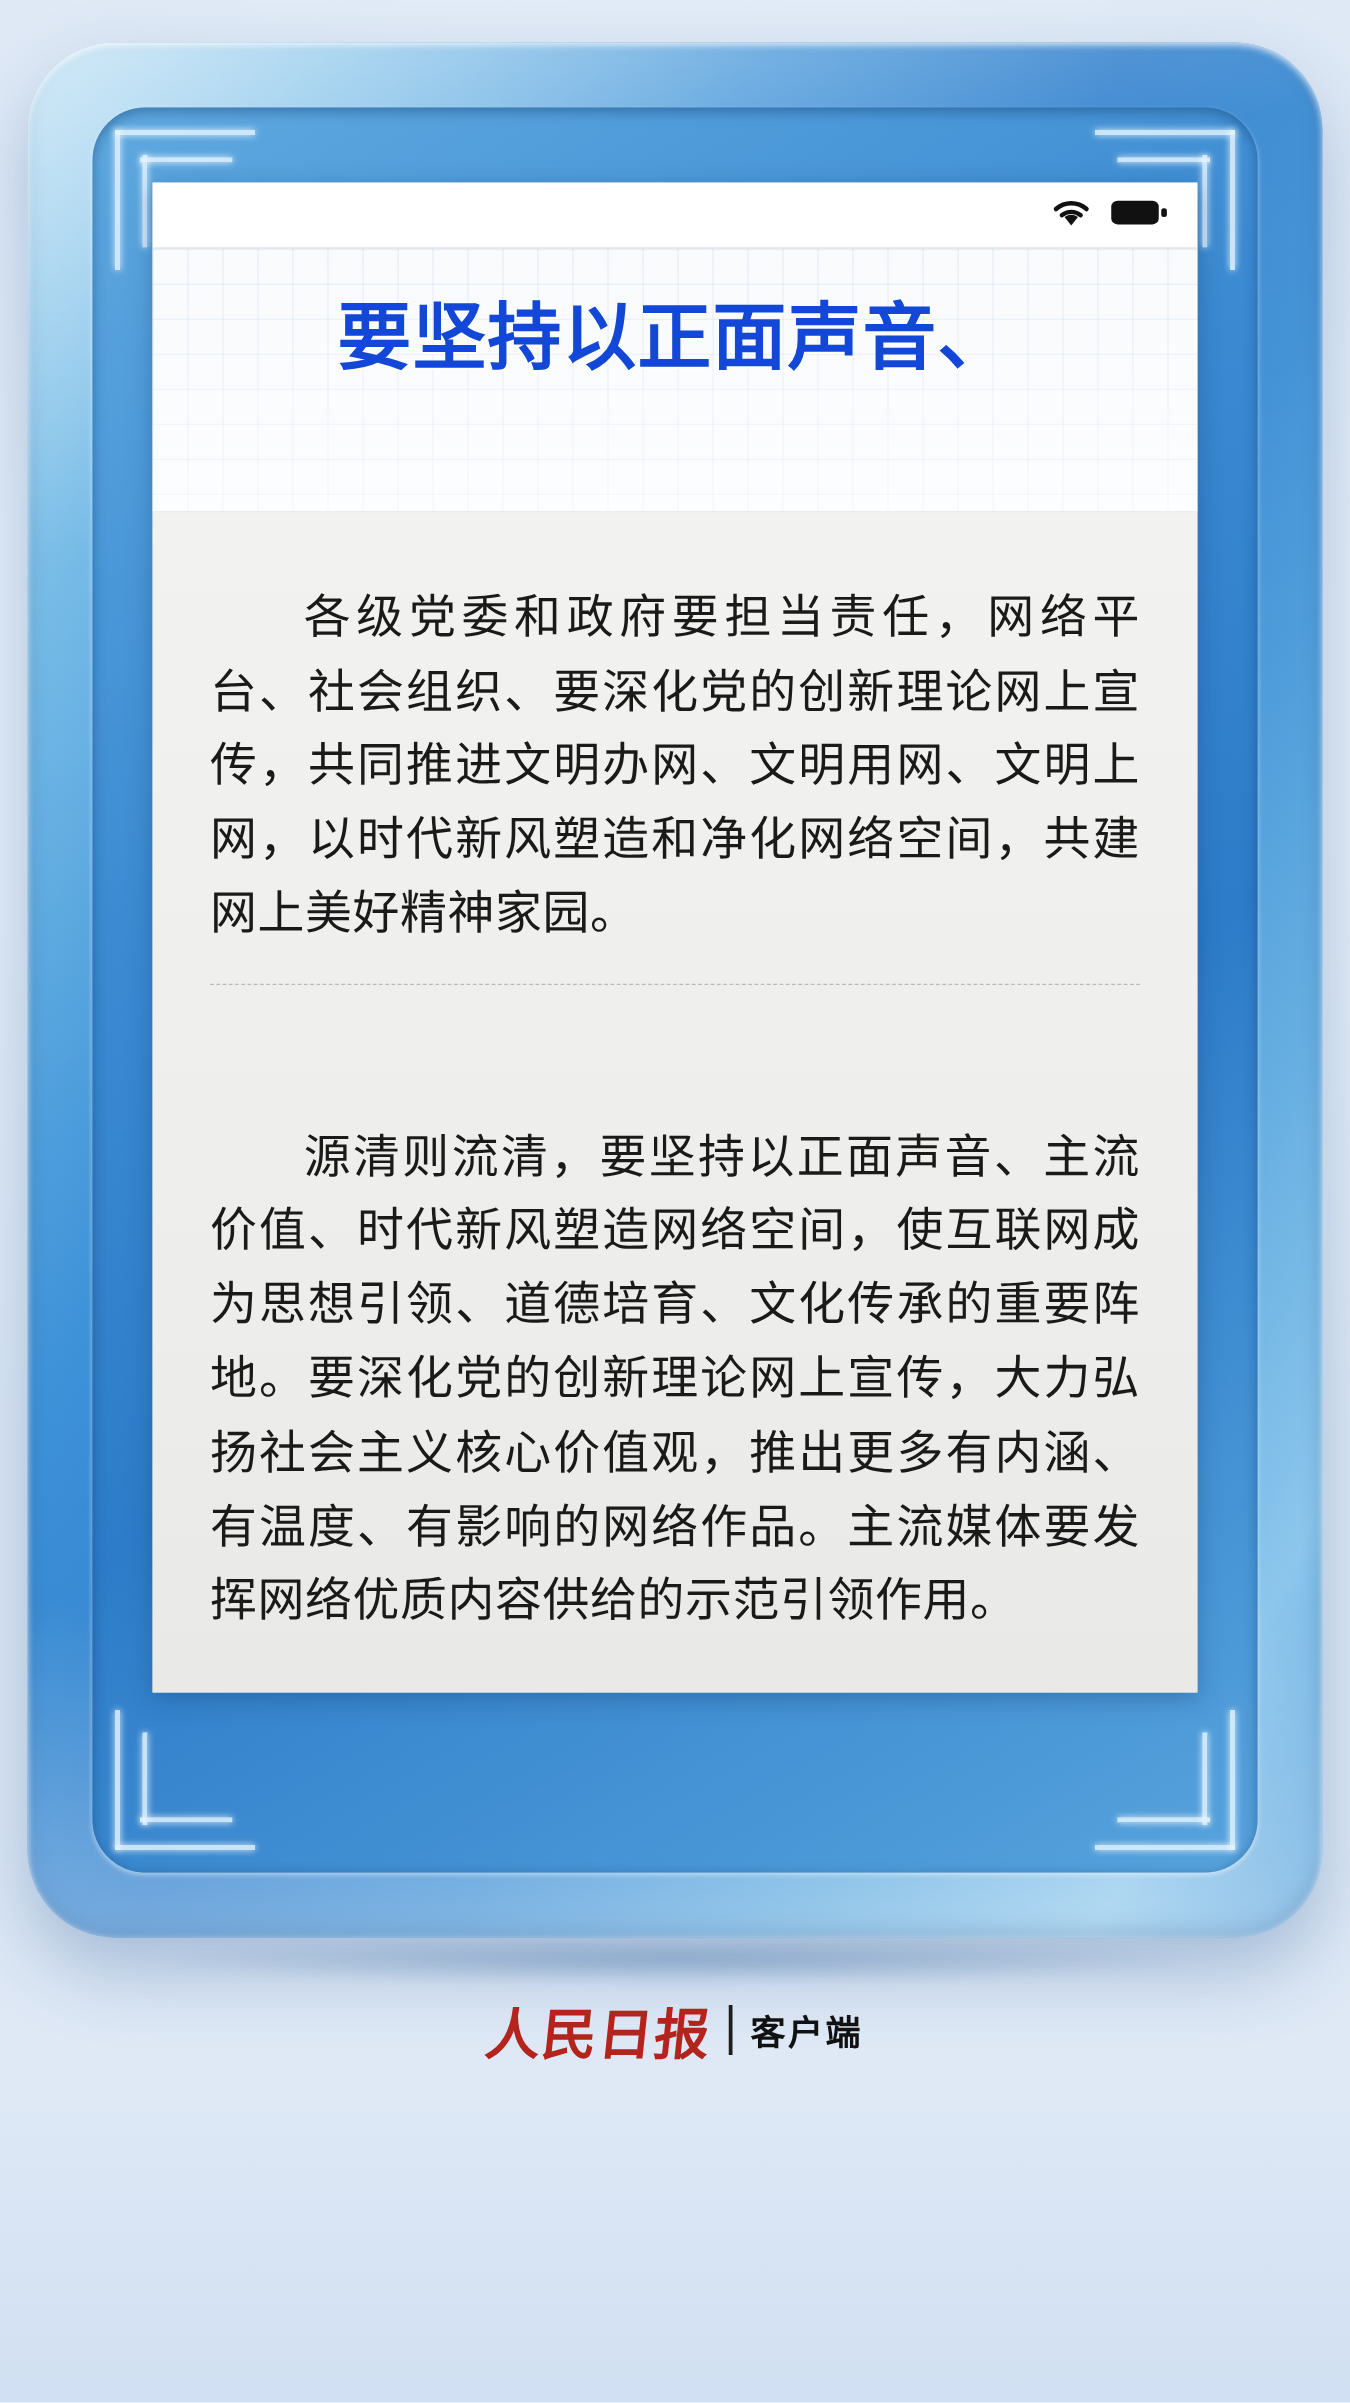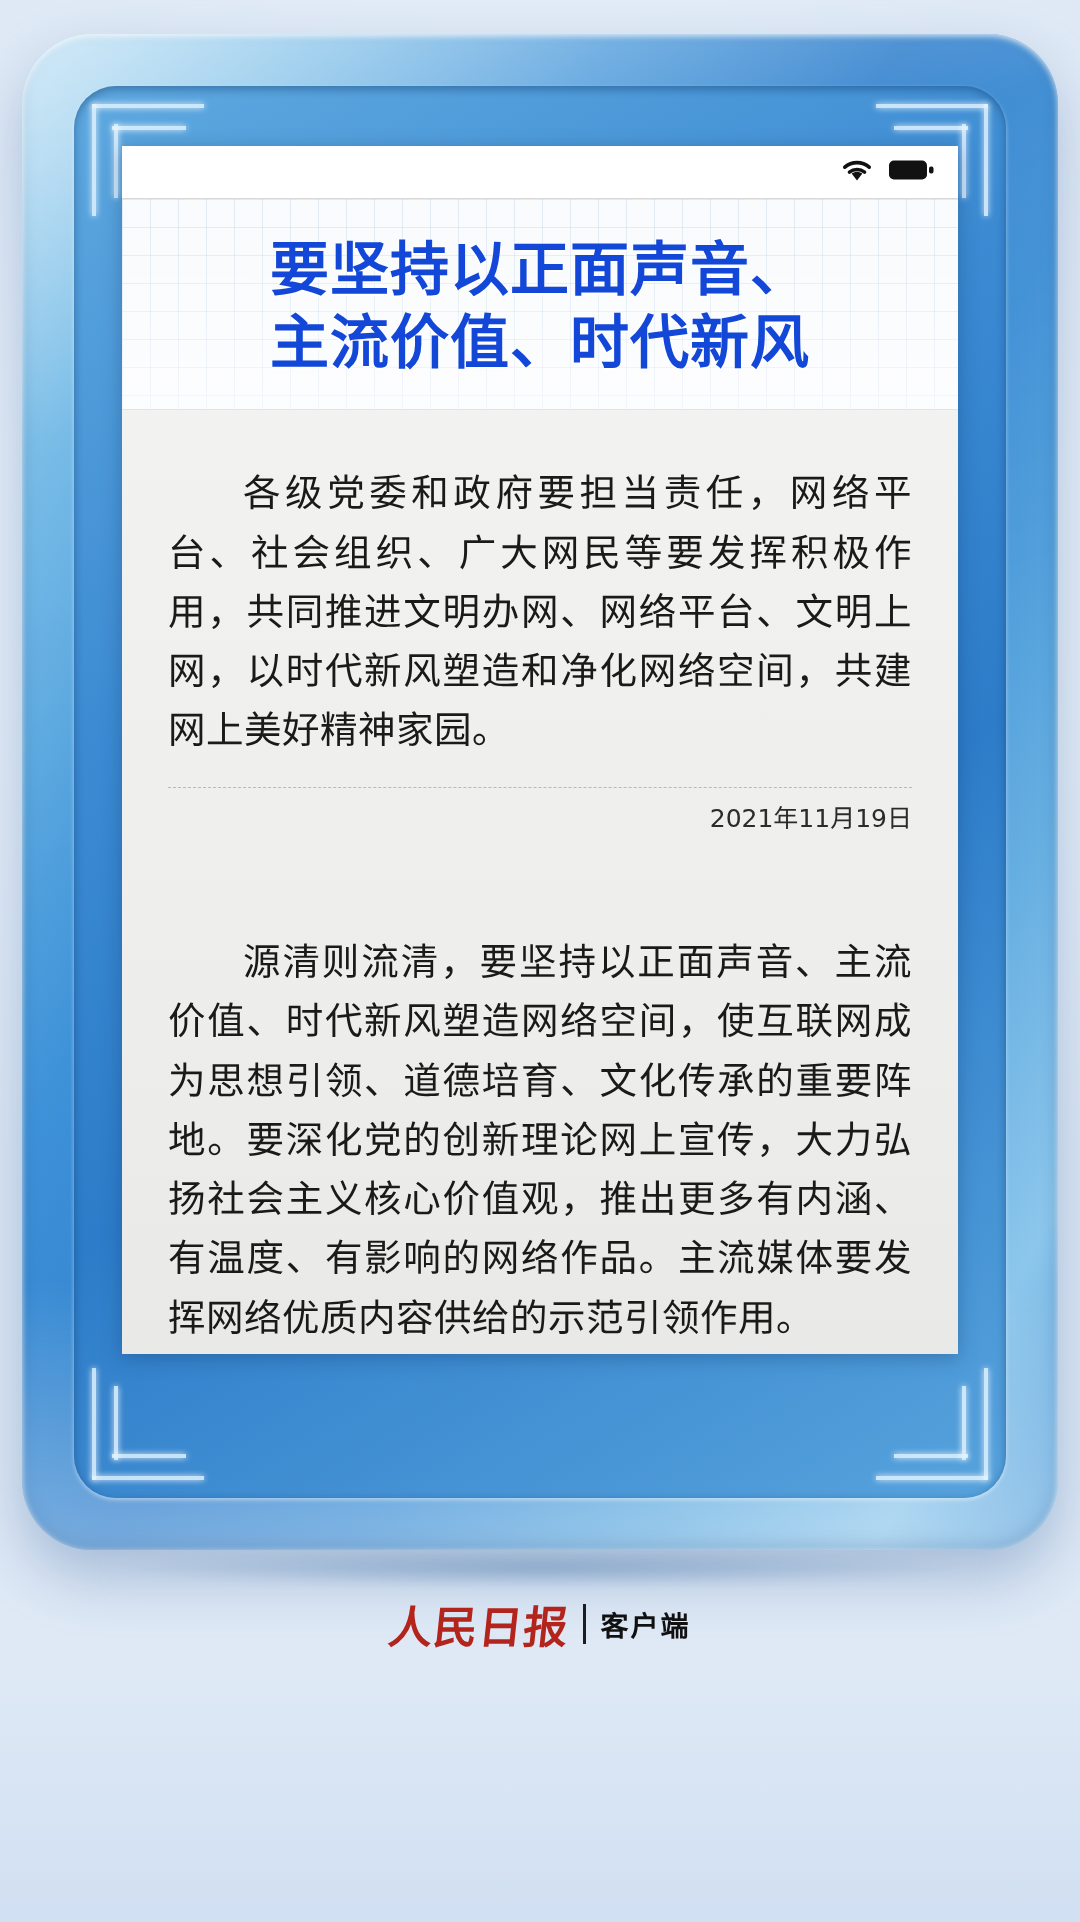--- a/index.html
+++ b/index.html
@@ -317,31 +317,30 @@
               <rect x="1" y="2.5" width="38" height="19" rx="5" ry="5" fill="#111"></rect>
               <rect x="41" y="8.5" width="4.5" height="7" rx="2" ry="2" fill="#111"></rect>
             </svg>
           </span>
         </div>
       </div>
 
       <div class="title-panel">
         <h1 class="headline">
           <span>要坚持以正面声音、</span><br>
-          <span>主流价值、时代新风</span><br>
+          <br>
         </h1>
       </div>
 
       <div class="content">
 
         <div class="quote-block">
-          <p class="quote-text">各级党委和政府要担当责任，网络平台、社会组织、广大网民等要发挥积极作用，共同推进文明办网、网络平台、文明上网，以时代新风塑造和净化网络空间，共建网上美好精神家园。</p>
+          <p class="quote-text">各级党委和政府要担当责任，网络平台、社会组织、要深化党的创新理论网上宣传，共同推进文明办网、文明用网、文明上网，以时代新风塑造和净化网络空间，共建网上美好精神家园。</p>
           <hr class="divider">
           <div class="attrib">
-            <div class="date">2021年11月19日</div>
           </div>
         </div>
 
         <div class="quote-block second">
           <p class="quote-text">源清则流清，要坚持以正面声音、主流价值、时代新风塑造网络空间，使互联网成为思想引领、道德培育、文化传承的重要阵地。要深化党的创新理论网上宣传，大力弘扬社会主义核心价值观，推出更多有内涵、有温度、有影响的网络作品。主流媒体要发挥网络优质内容供给的示范引领作用。</p>
 
         </div>
 
       </div>
     </div>

